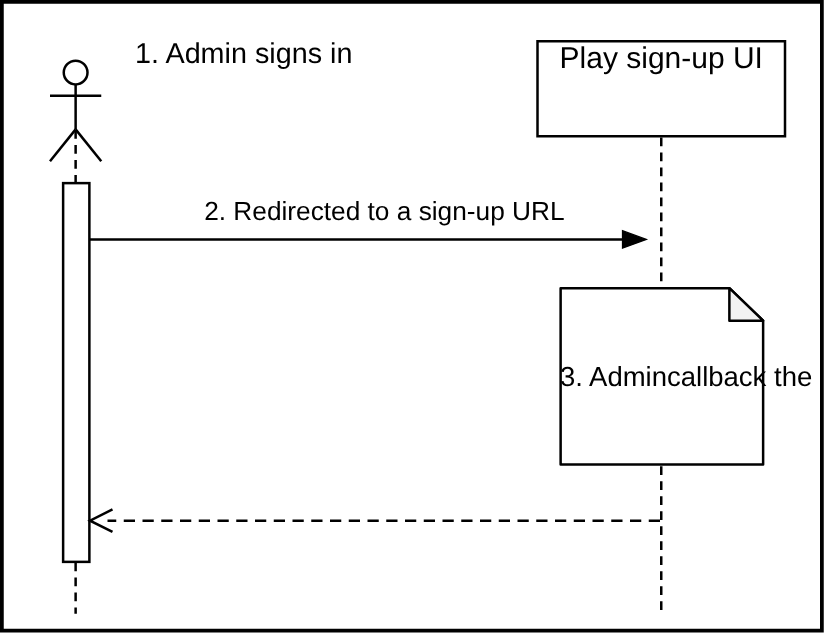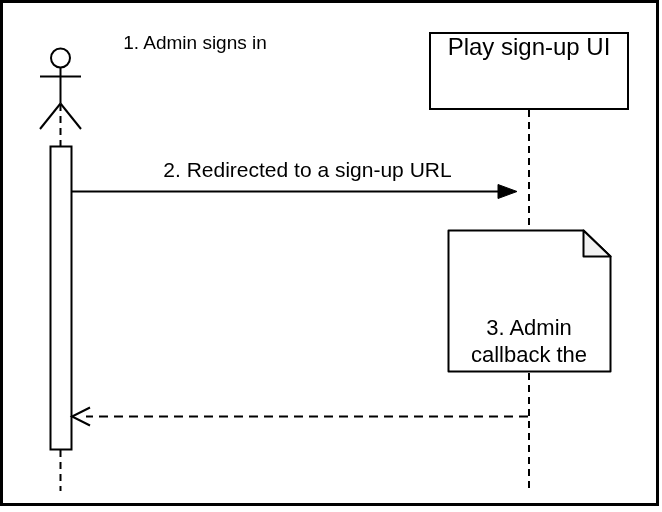--- a/index.html
+++ b/index.html
@@ -15,35 +15,35 @@
   .canvas svg { position: absolute; left: 0; top: 0; }
   .label {
     position: absolute;
     text-align: center;
     color: #000000;
     white-space: nowrap;
   }
   .label span { display: block; }
   .admin-signin-label {
     left: 85px; top: 30px; width: 220px;
-    font-size: 19px; line-height: 25px;
+    font-size: 23px; line-height: 25px;
   }
   .play-signup-label {
     left: 430px; top: 33px; width: 198px; height: 95px;
     display: flex; align-items: flex-start; justify-content: center;
     font-size: 24px;
   }
   .message-2-label {
     left: 85px; top: 158px; width: 445px;
     font-size: 21px; line-height: 24px;
   }
   .note-label {
     left: 448px; top: 230px; width: 162px; height: 142px;
-    display: flex; flex-direction: column; align-items: center; justify-content: center;
-    font-size: 22px; line-height: 27px; margin-top: 40px;
+    display: flex; flex-direction: row; align-items: center; justify-content: flex-start;
+    font-size: 22px; line-height: 27px;
   }
   .message-4-label {
     left: 72px; top: 379px; width: 456px;
     font-size: 22px; line-height: 26px;
   }
 </style>
 </head>
 <body>
 
 <div class="canvas">

